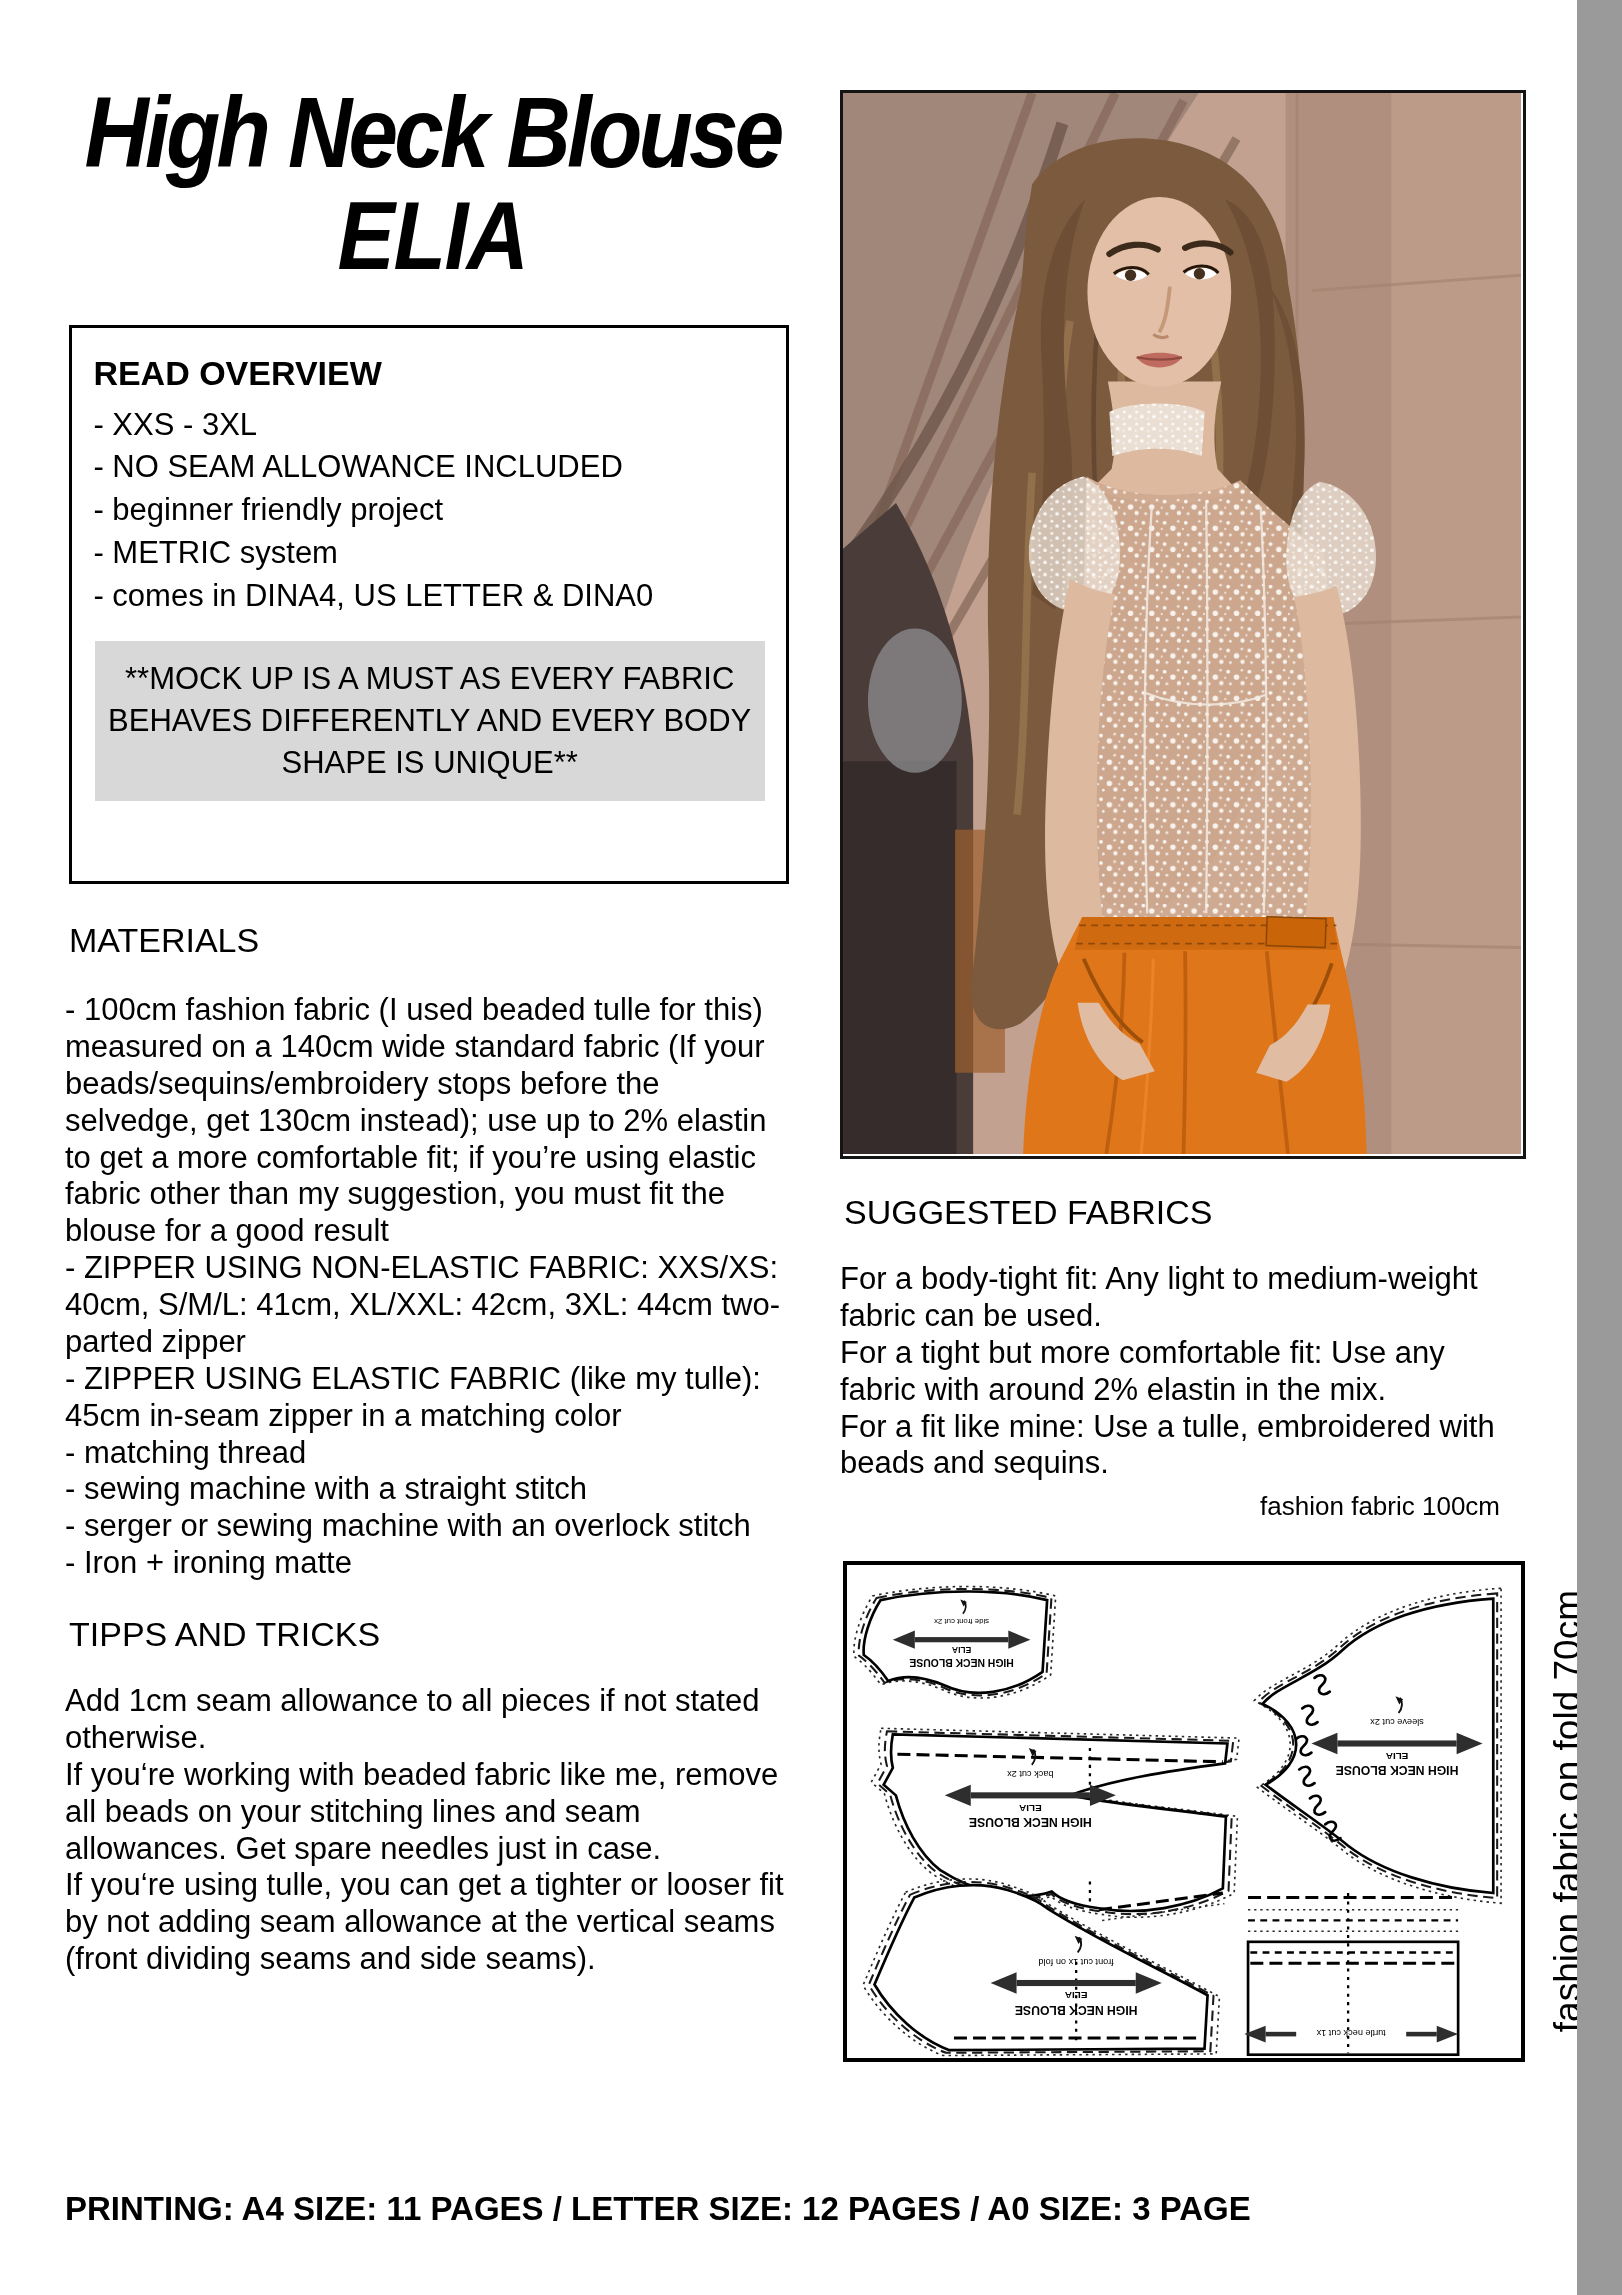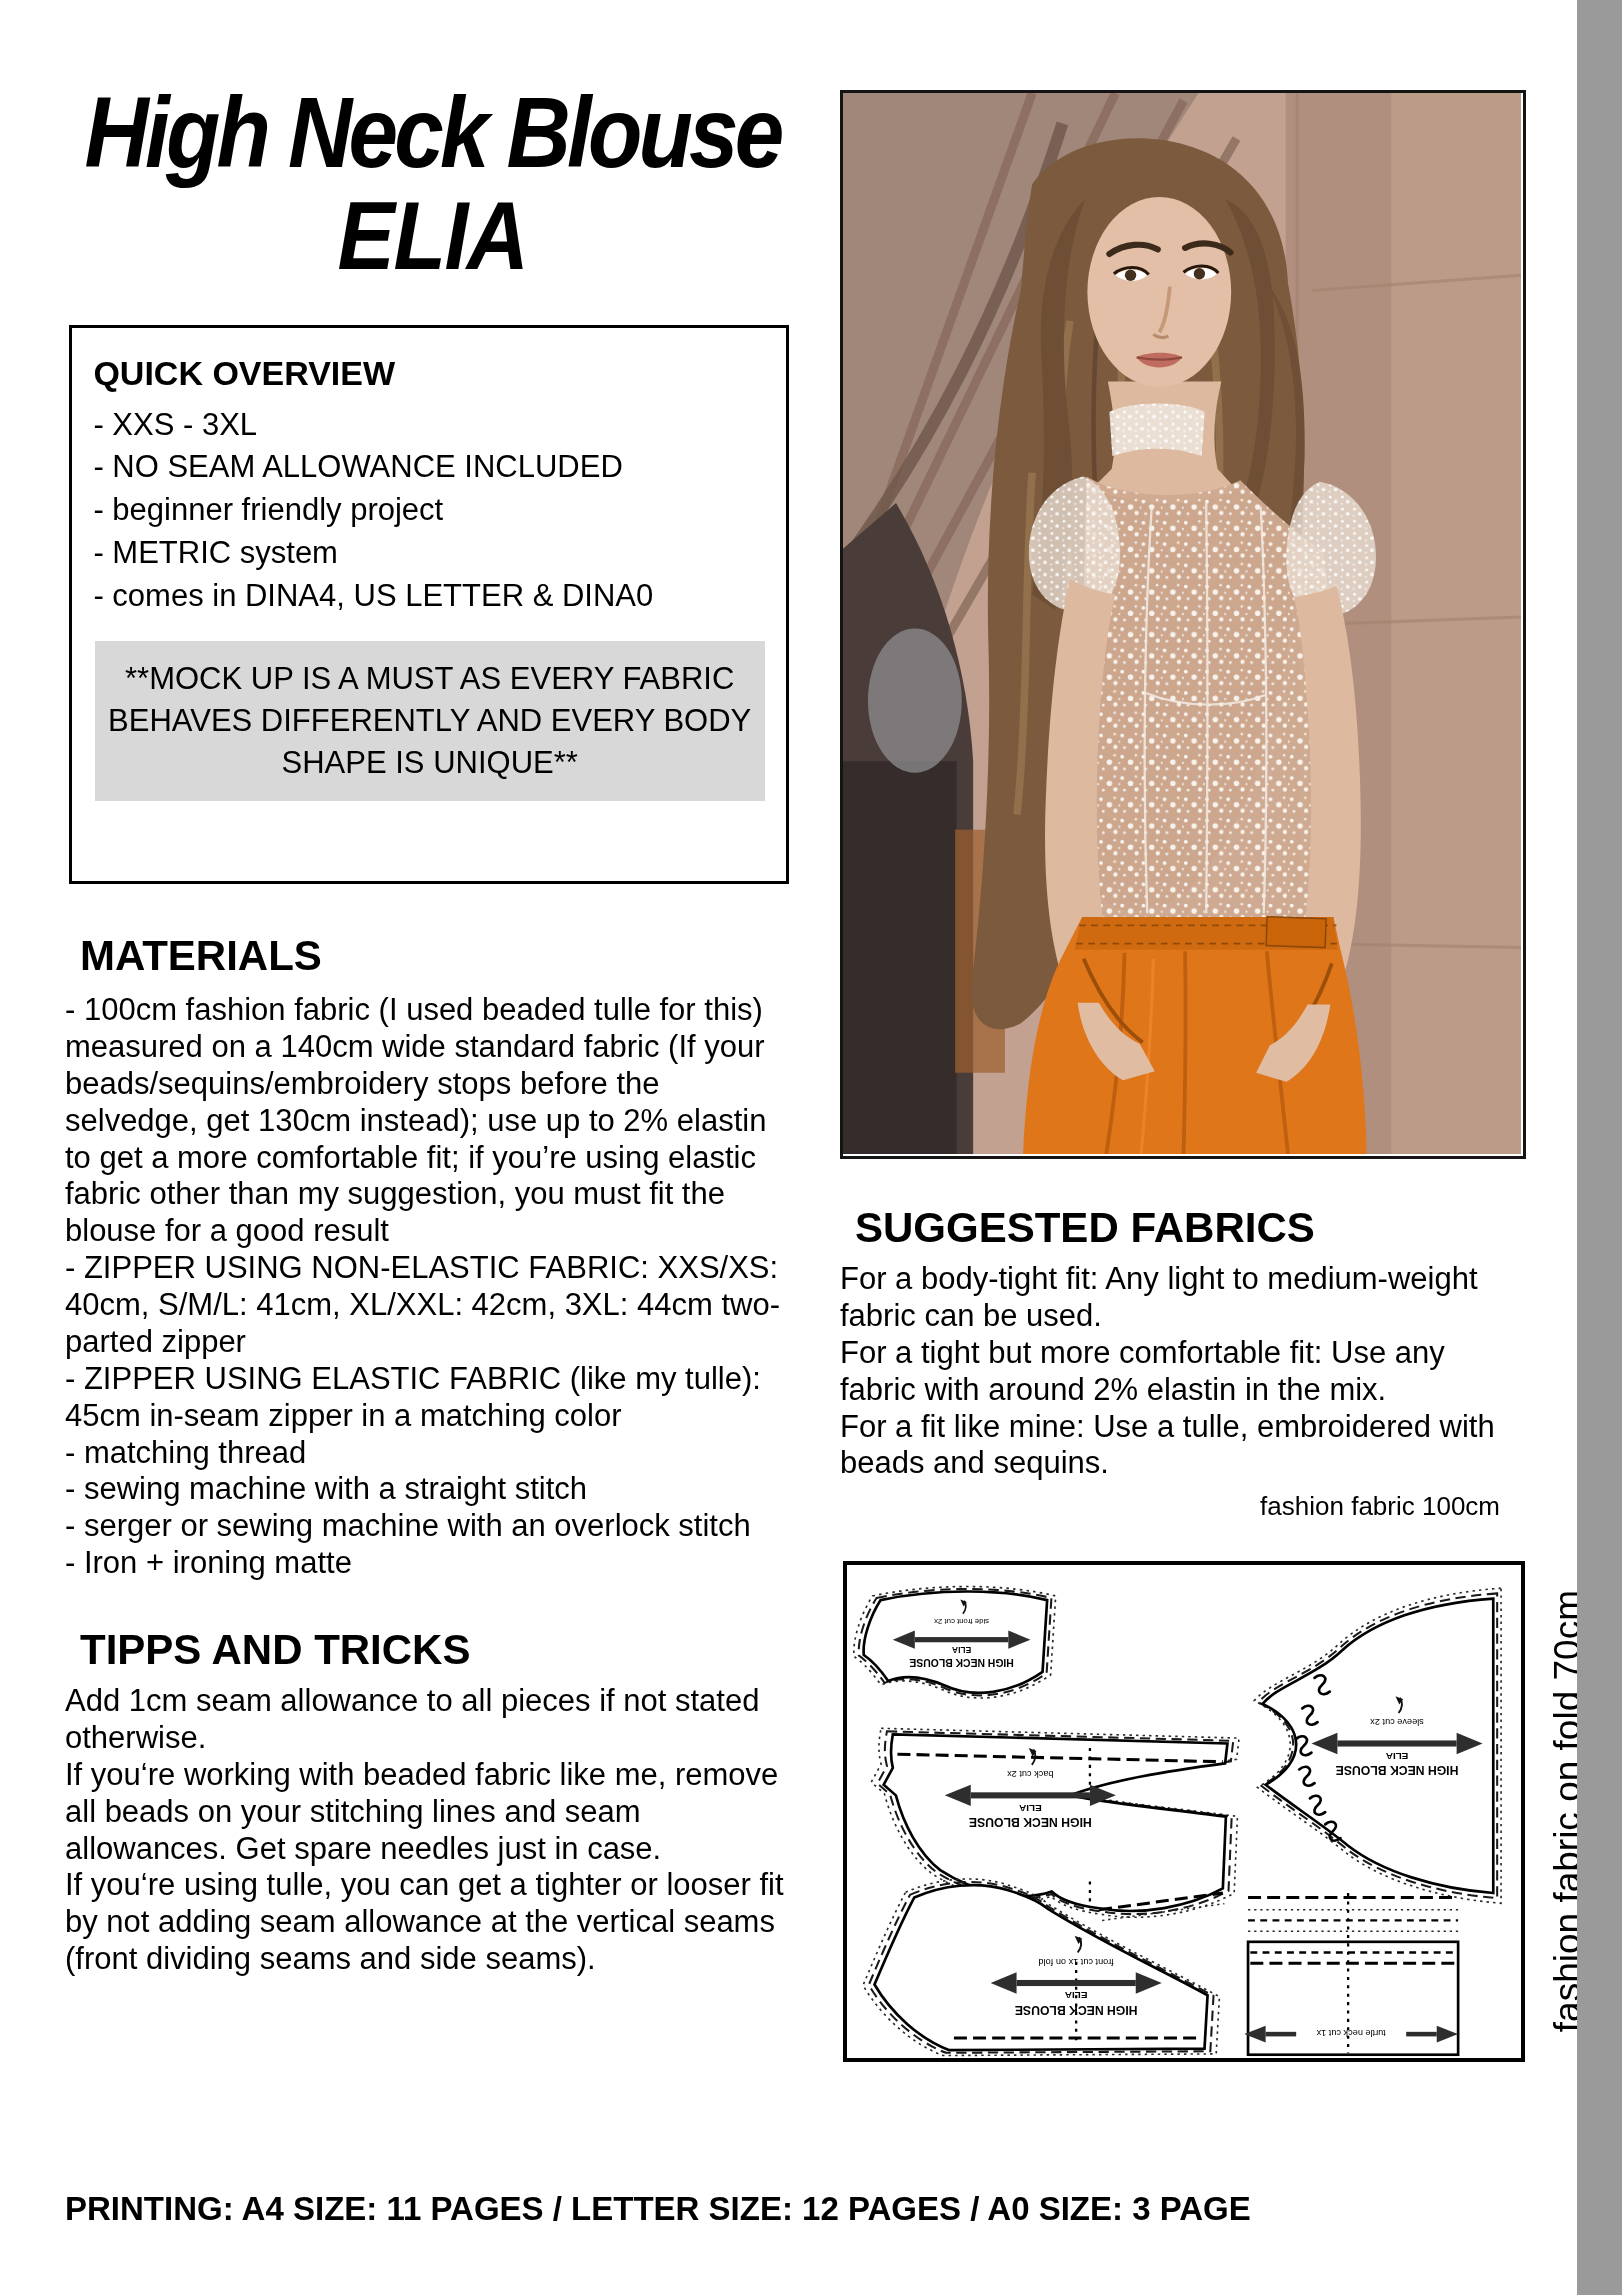--- a/index.html
+++ b/index.html
@@ -16,21 +16,21 @@
   .title .t2{font-size:86px;letter-spacing:-1.5px;}
   
   .overview{left:69px;top:325px;width:720px;height:559px;border:3.8px solid #000;
     box-sizing:border-box;padding:26px 20px 0 21.4px;}
   .ov-h{font-size:34px;font-weight:bold;margin-bottom:10.7px;}
   .ov-i{font-size:31px;line-height:1.38;}
   .ov-note{margin:23px 1.5px 0 1.5px;background:#d8d8d8;text-align:center;
     font-size:31px;line-height:1.36;padding:17px 5px;}
   .ov-read{margin-top:26px;text-align:center;font-weight:bold;font-size:33px;line-height:1.32;}
   
-  .h{font-size:42px;font-weight:bold;margin:15px;}
+  .h{font-size:34px;font-weight:normal;margin:4px;}
   .body{font-size:31px;line-height:1.19;white-space:pre-line;}
   .mat-h{left:65px;top:917px;}
   .mat-b{left:65px;top:992px;width:715px;}
   .tip-h{left:65px;top:1611px;}
   .tip-b{left:65px;top:1683px;width:735px;}
   .sf-h{left:840px;top:1189px;}
   .sf-b{left:840px;top:1261px;width:689px;}
   .fabric-top{left:840px;top:1491px;width:660px;text-align:right;font-size:26px;}
   .footer{left:65px;top:2190px;font-size:33px;font-weight:bold;}
   
@@ -62,21 +62,21 @@
 <body>
 
 <div class="page">
 
   <header class="abs title">
     <div class="t1">High Neck Blouse</div>
     <div class="t2">ELIA</div>
   </header>
 
   <section class="abs overview">
-    <div class="ov-h">QUICK OVERVIEW</div>
+    <div class="ov-h">READ OVERVIEW</div>
     <div class="ov-i">- XXS - 3XL</div>
     <div class="ov-i">- NO SEAM ALLOWANCE INCLUDED</div>
     <div class="ov-i">- beginner friendly project</div>
     <div class="ov-i">- METRIC system</div>
     <div class="ov-i">- comes in DINA4, US LETTER &amp; DINA0</div>
     <div class="ov-note">**MOCK UP IS A MUST AS EVERY FABRIC BEHAVES DIFFERENTLY AND EVERY BODY SHAPE IS UNIQUE**</div>
   </section>
 
   <div class="abs photo-frame">
     <svg viewBox="0 0 896 1397" preserveAspectRatio="none">

